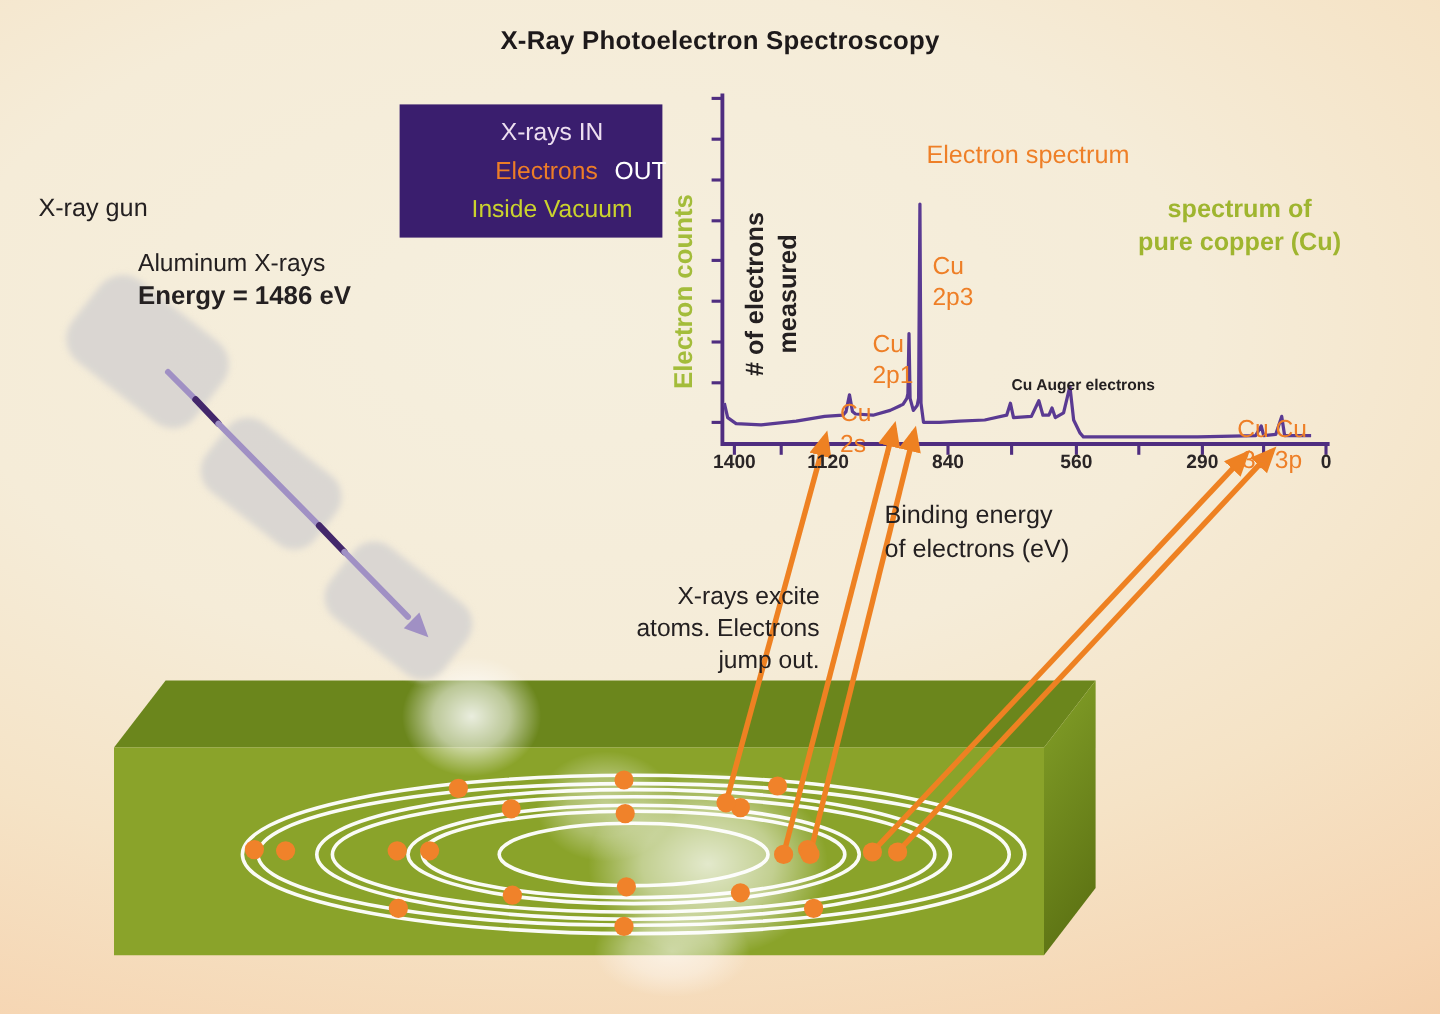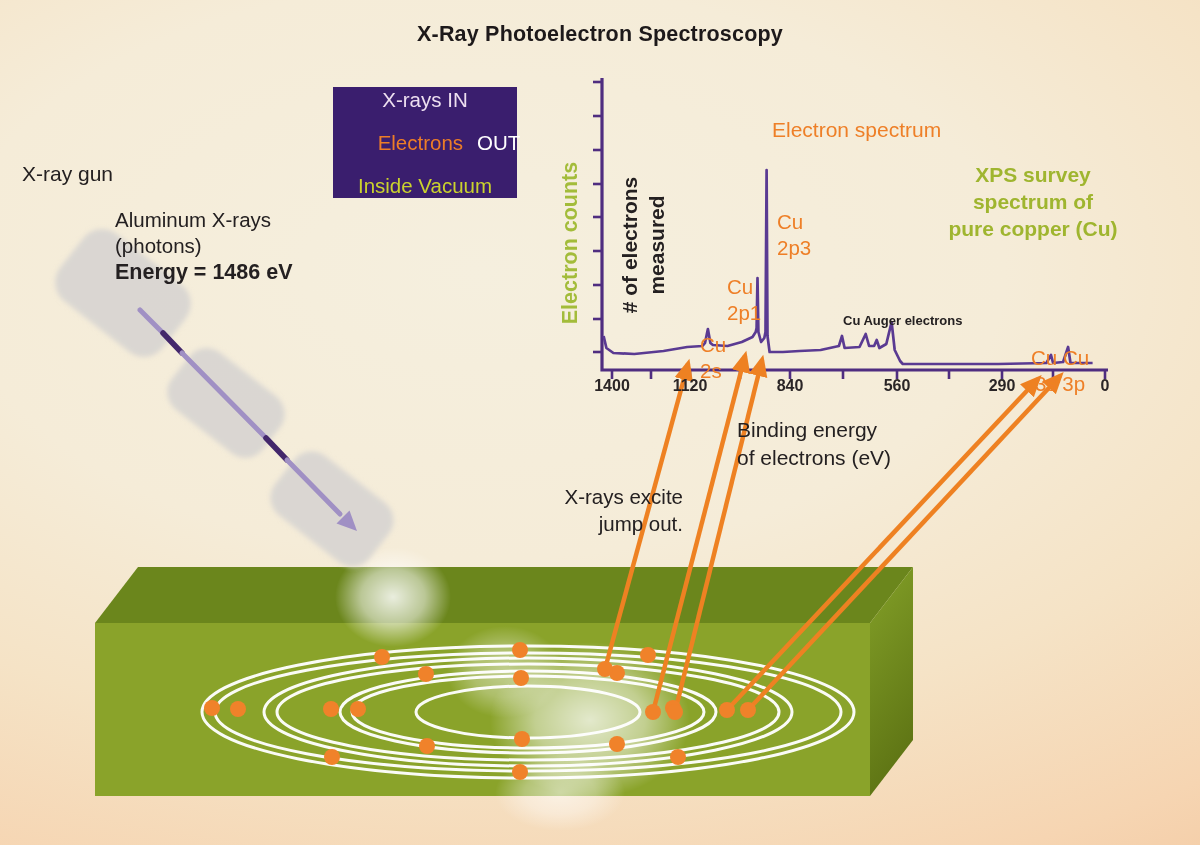--- a/index.html
+++ b/index.html
@@ -3,26 +3,26 @@
 <meta charset="utf-8">
 <style>
   html,body{margin:0;padding:0;}
   body{width:1200px;height:845px;font-family:"Liberation Sans",sans-serif;}
   .stage{position:relative;width:1200px;height:845px;overflow:hidden;
     background:
       radial-gradient(115% 90% at 40% 32%, #f5efde 0%, #f5ecd8 38%, #f5e3c6 62%, #f6d5b2 85%, #f3c9a2 100%);}
   .abs{position:absolute;}
   svg{display:block;}
   .title{left:0;right:0;top:22px;text-align:center;font-size:21.5px;font-weight:700;color:#1d191a;letter-spacing:.2px;}
-  .legend{left:333px;top:87px;width:184px;height:111px;background:#3a1e6e;display:flex;flex-direction:column;justify-content:center;align-items:center;gap:19px;font-size:20.5px;}
+  .legend{left:333px;top:87px;width:184px;height:111px;background:#3a1e6e;display:flex;flex-direction:column;justify-content:center;align-items:center;gap:8px;font-size:20.5px;padding-left:35px;}
   .legend .l1{color:#eddff0;}
   .legend .l2a{color:#ed7d27;margin-left:48px;}
   .legend .l2b{color:#ffffff;margin-left:14px;}
   .legend .l3{color:#cbd32d;}
-  .gun-label{left:22px;top:162px;font-size:21px;color:#242021;}
+  .gun-label{left:32px;top:162px;font-size:21px;color:#242021;}
   .al-block{left:115px;top:207px;font-size:20.5px;color:#242021;line-height:26px;}
   .al-block .b{font-weight:700;font-size:21.5px;}
   .excite{left:433px;top:483px;width:250px;font-size:20.5px;color:#242021;line-height:27px;text-align:right;}
   .espec{left:772px;top:118px;font-size:21px;color:#ee7f27;font-weight:500;}
   .peak{font-size:20.5px;color:#ee7f27;line-height:26px;font-weight:500;margin-top:45px;}
   .cu2p3{left:777px;top:164px;}
   .cu2p1{left:727px;top:229px;}
   .cu2s{left:700px;top:287px;}
   .cu3{left:1031px;top:300px;text-align:center;}
   .auger{left:843px;top:313px;font-size:13px;font-weight:700;color:#242021;}
@@ -165,26 +165,26 @@
     <div>
       <span class="l2a">Electrons</span><span class="l2b">OUT</span>
     </div>
     <div class="l3">Inside Vacuum</div>
   </div>
 
   <div class="abs gun-label">X-ray gun</div>
 
   <div class="abs al-block">
     <div>Aluminum X-rays</div>
-    <div>(photons)</div>
     <div class="b">Energy = 1486 eV</div>
   </div>
 
   <div class="abs excite">
     <div>X-rays excite</div>
+    <div>atoms. Electrons</div>
     <div>jump out.</div>
   </div>
 
   <div class="abs espec">Electron spectrum</div>
 
   <div class="abs peak cu2p3">
     <div>Cu</div>
     <div>2p3</div>
   </div>
   <div class="abs peak cu2p1">
@@ -195,21 +195,20 @@
     <div>Cu</div>
     <div>2s</div>
   </div>
   <div class="abs peak cu3">
     <div>Cu Cu</div>
     <div>3s 3p</div>
   </div>
   <div class="abs auger">Cu Auger electrons</div>
 
   <div class="abs survey">
-    <div>XPS survey</div>
     <div>spectrum of</div>
     <div>pure copper (Cu)</div>
   </div>
 
   <div class="abs ylab-green">Electron counts</div>
   <div class="abs ylab-black">
     <div># of electrons</div>
     <div>measured</div>
   </div>
 

